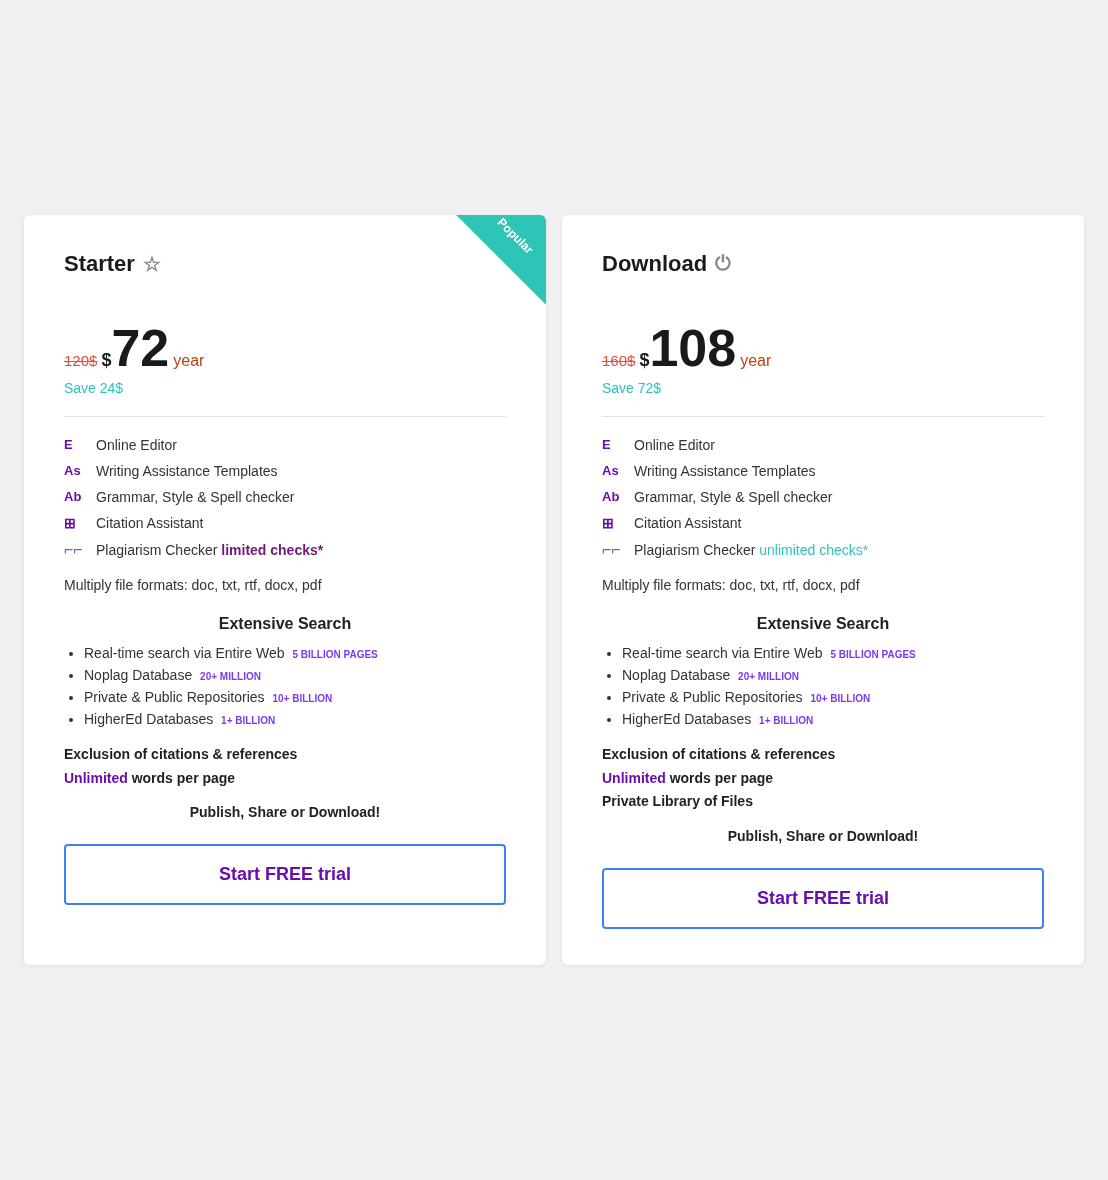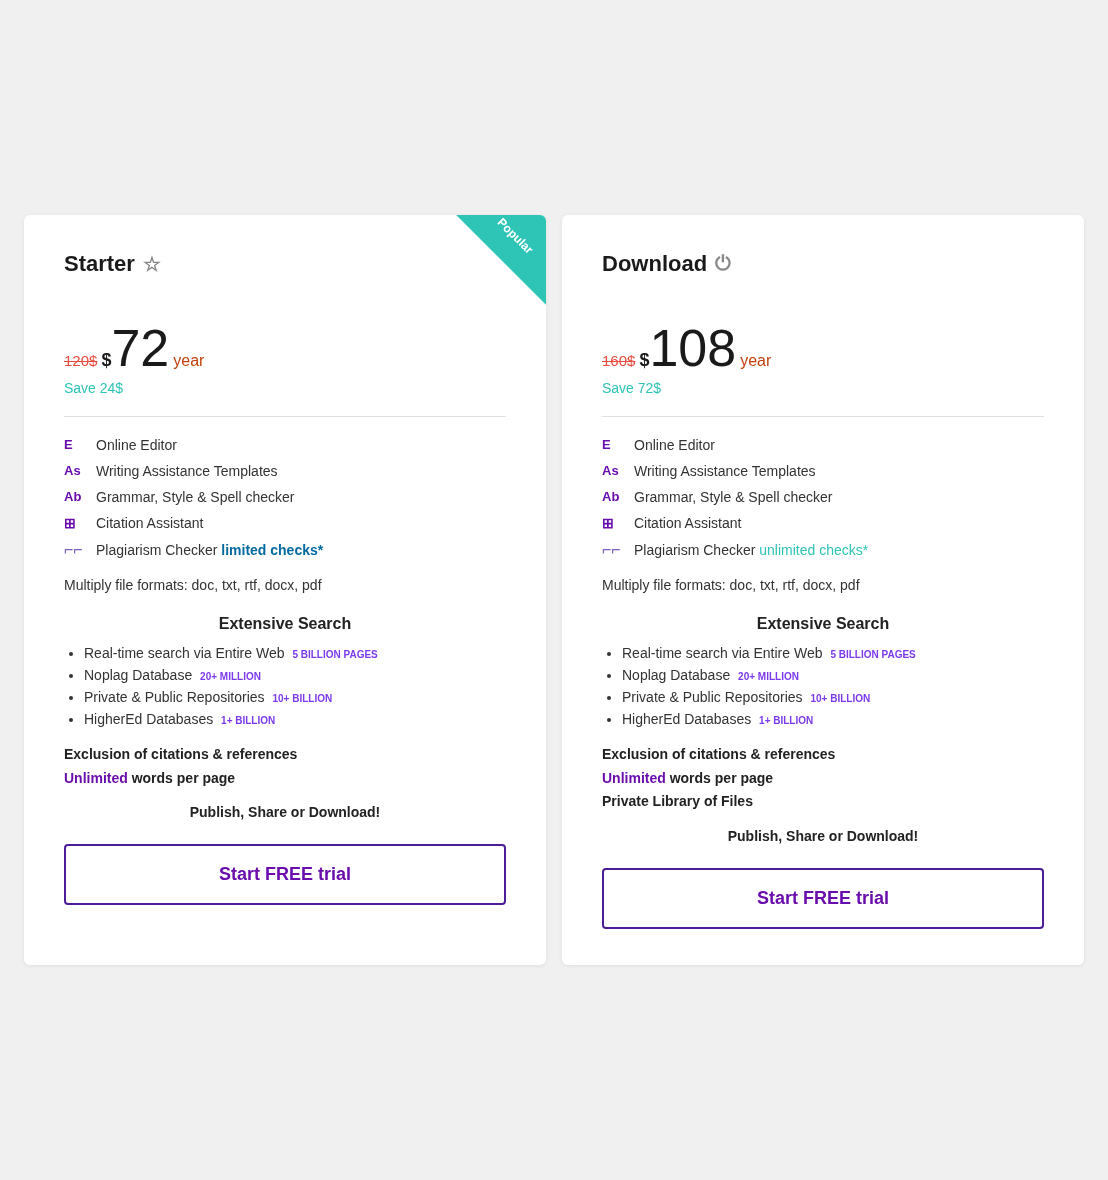--- a/index.html
+++ b/index.html
@@ -75,21 +75,21 @@
     }
     .currency {
       font-size: 18px;
       font-weight: bold;
       color: #1a1a1a;
       vertical-align: super;
       line-height: 1;
     }
     .price-main {
       font-size: 52px;
-      font-weight: normal;
+      font-weight: bold;
       color: #1a1a1a;
       line-height: 1;
       margin-top: 25px;
     }
     .price-period {
       font-size: 16px;
       color: #c2410c;
       margin-left: 4px;
     }
     .save-text {
@@ -116,21 +116,21 @@
       margin-bottom: 10px;
     }
     .feature-icon {
       font-size: 13px;
       font-weight: bold;
       color: #6a0dad;
       min-width: 22px;
       display: inline-block;
     }
     .limited-checks {
-      color: #0369a1;
+      color: #701a75;
       font-weight: bold;
     }
     .unlimited-checks {
       color: #2ec4b6;
       font-weight: normal;
     }
     .formats-text {
       font-size: 14px;
       color: #333;
       margin-bottom: 22px;
@@ -174,21 +174,21 @@
       font-weight: bold;
       color: #222;
       text-align: center;
       margin-top: 14px;
       margin-bottom: 24px;
     }
     .cta-button {
       display: block;
       width: 100%;
       padding: 18px;
-      border: 2px solid #4c1d95;
+      border: 2px solid #3b82f6;
       background: #fff;
       color: #6a0dad;
       font-size: 18px;
       font-weight: bold;
       text-align: center;
       border-radius: 4px;
       cursor: pointer;
       transition: background 0.2s, color 0.2s;
     }
     .price-area {

